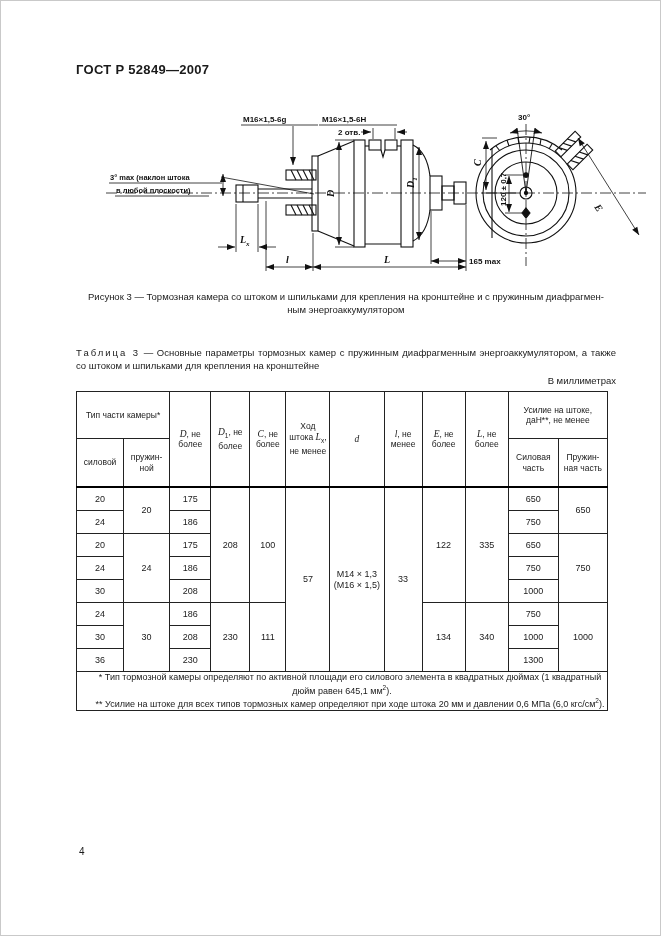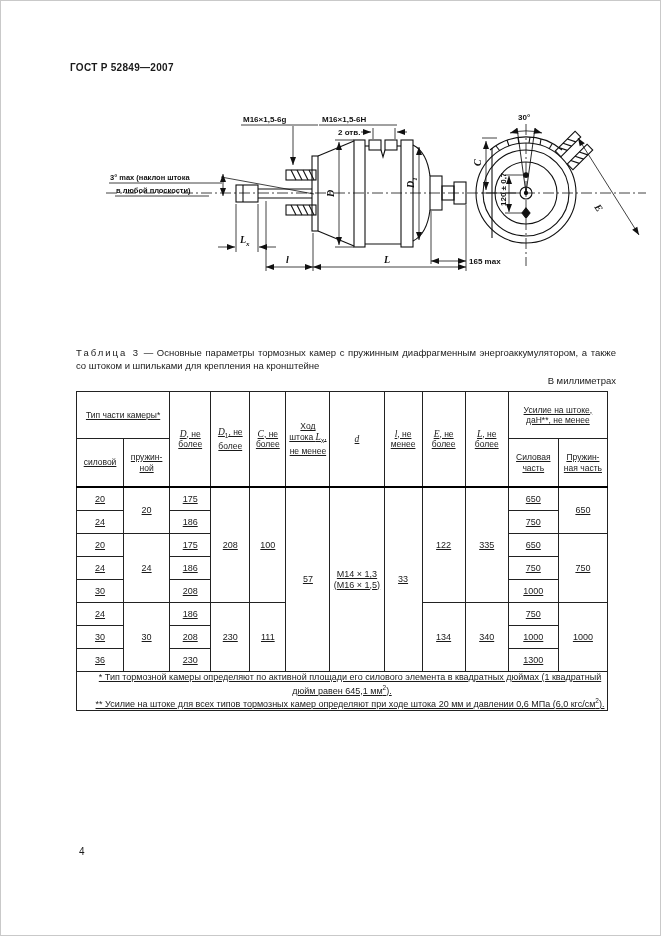--- a/index.html
+++ b/index.html
@@ -1,28 +1,28 @@
 <!DOCTYPE html>
 <html><head>
 <meta charset="utf-8">
 <style>
   html,body{margin:0;padding:0;background:#e8e8e8;}
   #page{position:relative;width:661px;height:936px;background:#ffffff;border:1px solid #c9c9c9;box-sizing:border-box;
         font-family:"Liberation Sans",sans-serif;color:#1a1a1a;overflow:hidden;}
-  #doc-header{position:absolute;left:69px;top:61px;font-size:10px;font-weight:bold;letter-spacing:.3px;}
+  #doc-header{position:absolute;left:75px;top:61px;font-size:13px;font-weight:bold;letter-spacing:.3px;}
   #figure{position:absolute;left:85px;top:103px;width:548px;height:180px;margin-left:20px;}
   #figure svg{display:block;}
   .svgtxt{font-family:"Liberation Sans",sans-serif;font-size:8px;font-weight:600;fill:#111;}
   .svgvar{font-family:"Liberation Serif",serif;font-style:italic;font-size:10px;font-weight:600;fill:#111;}
   .svgsmall{font-family:"Liberation Sans",sans-serif;font-size:7.5px;font-weight:600;fill:#111;}
   #caption{position:absolute;left:75px;top:289px;width:540px;text-align:center;font-size:9.5px;line-height:13px;}
   #tbl-title{position:absolute;left:75px;top:346px;width:540px;font-size:9.5px;line-height:12.5px;text-align:justify;}
   #tbl-title .tlabel{letter-spacing:2px;}
   #units{position:absolute;left:75px;top:374px;width:540px;text-align:right;font-size:9.5px;}
-  #ptable{position:absolute;left:75px;top:390px;width:532px;border-collapse:collapse;table-layout:fixed;text-decoration:underline;}
+  #ptable{position:absolute;left:75px;top:390px;width:532px;border-collapse:collapse;table-layout:fixed;}
   #ptable th,#ptable td{border:1px solid #222;padding:0 2px;text-align:center;vertical-align:middle;
       font-size:8.5px;line-height:10.5px;font-weight:normal;}
   #ptable td{font-size:9px;margin-top:41px;}
   #ptable thead tr.h1 th{height:46px;}
   #ptable thead tr.h2 th{height:47px;}
   #ptable tbody td{height:22px;}
   #ptable thead tr.h2 th, #ptable thead th[rowspan]{border-bottom:2px solid #000;}
   .var{font-family:"Liberation Serif",serif;font-style:italic;font-size:9.5px;}
   #ptable sub{font-size:6.5px;}
   td.fncell{text-align:justify;padding:4px 8px 6px 8px;font-size:9px;line-height:12.5px;height:auto;}
@@ -181,20 +181,22 @@
       <text class="svgvar" transform="rotate(-90 228 93)" x="228" y="93">D</text>
       <text class="svgvar" transform="rotate(-90 308 84)" x="308" y="84"><tspan>D</tspan><tspan dy="2.5" font-size="7">1</tspan></text>
       <text class="svgvar" transform="rotate(-90 375 62)" x="375" y="62">C</text>
       <text class="svgtxt" transform="rotate(-90 397 90)" x="385" y="93">120 ± 0,7</text>
       <text class="svgtxt" x="412" y="16">30°</text>
       <text class="svgvar" transform="rotate(55 488 103)" x="488" y="103">E</text>
     </svg>
   </div>
 
   <div id="caption">
+    <div>Рисунок 3 — Тормозная камера со штоком и шпильками для крепления на кронштейне и с пружинным диафрагмен-</div>
+    <div>ным энергоаккумулятором</div>
   </div>
 
   <div id="tbl-title"><span class="tlabel">Таблица 3</span><span> — Основные параметры тормозных камер с пружинным диафрагменным энергоаккумулятором, а также со штоком и шпильками для крепления на кронштейне</span></div>
 
   <div id="units">В миллиметрах</div>
 
   <table id="ptable">
     <colgroup>
       <col style="width:47px">
         <col style="width:46px">

